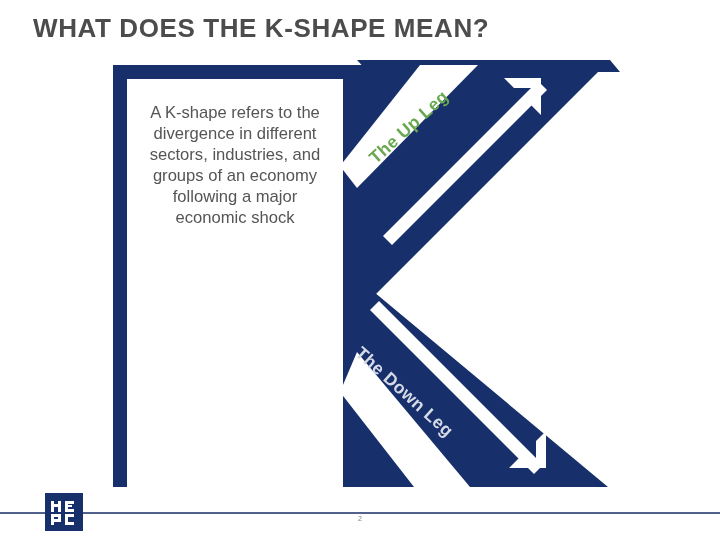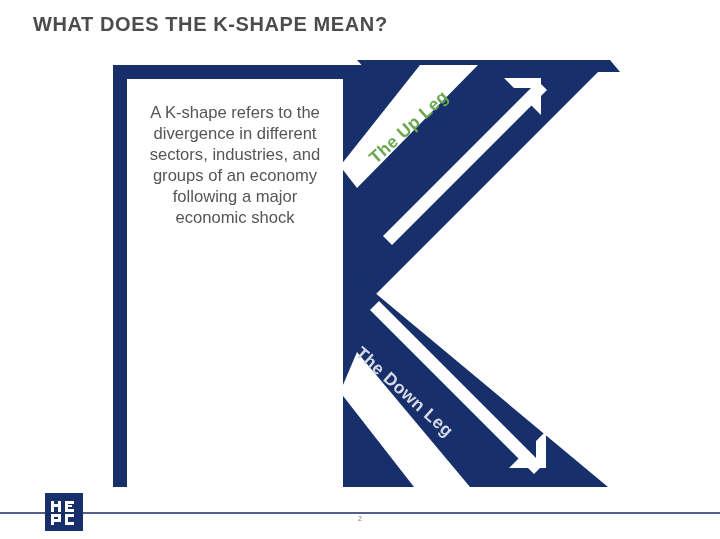--- a/index.html
+++ b/index.html
@@ -17,21 +17,21 @@
     height: 539px;
     background: #ffffff;
     overflow: hidden;
   }
 
   
   #slide-title {
     position: absolute;
     left: 33px;
     top: 13px;
-    font-size: 20px;
+    font-size: 26px;
     font-weight: bold;
     letter-spacing: 0.6px;
     color: #4c4c4c;
     font-family: "Liberation Sans", sans-serif;
     white-space: nowrap;
   }
 
   
   #k-graphic {
     position: absolute;

